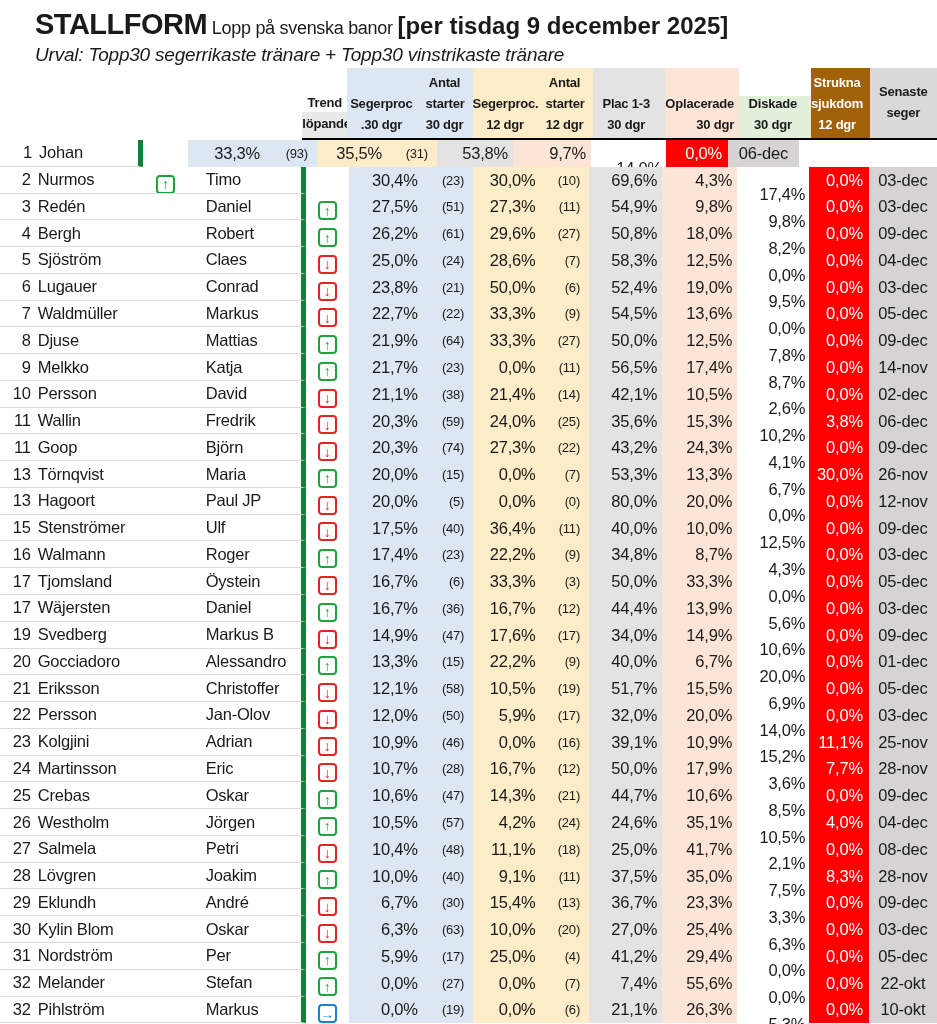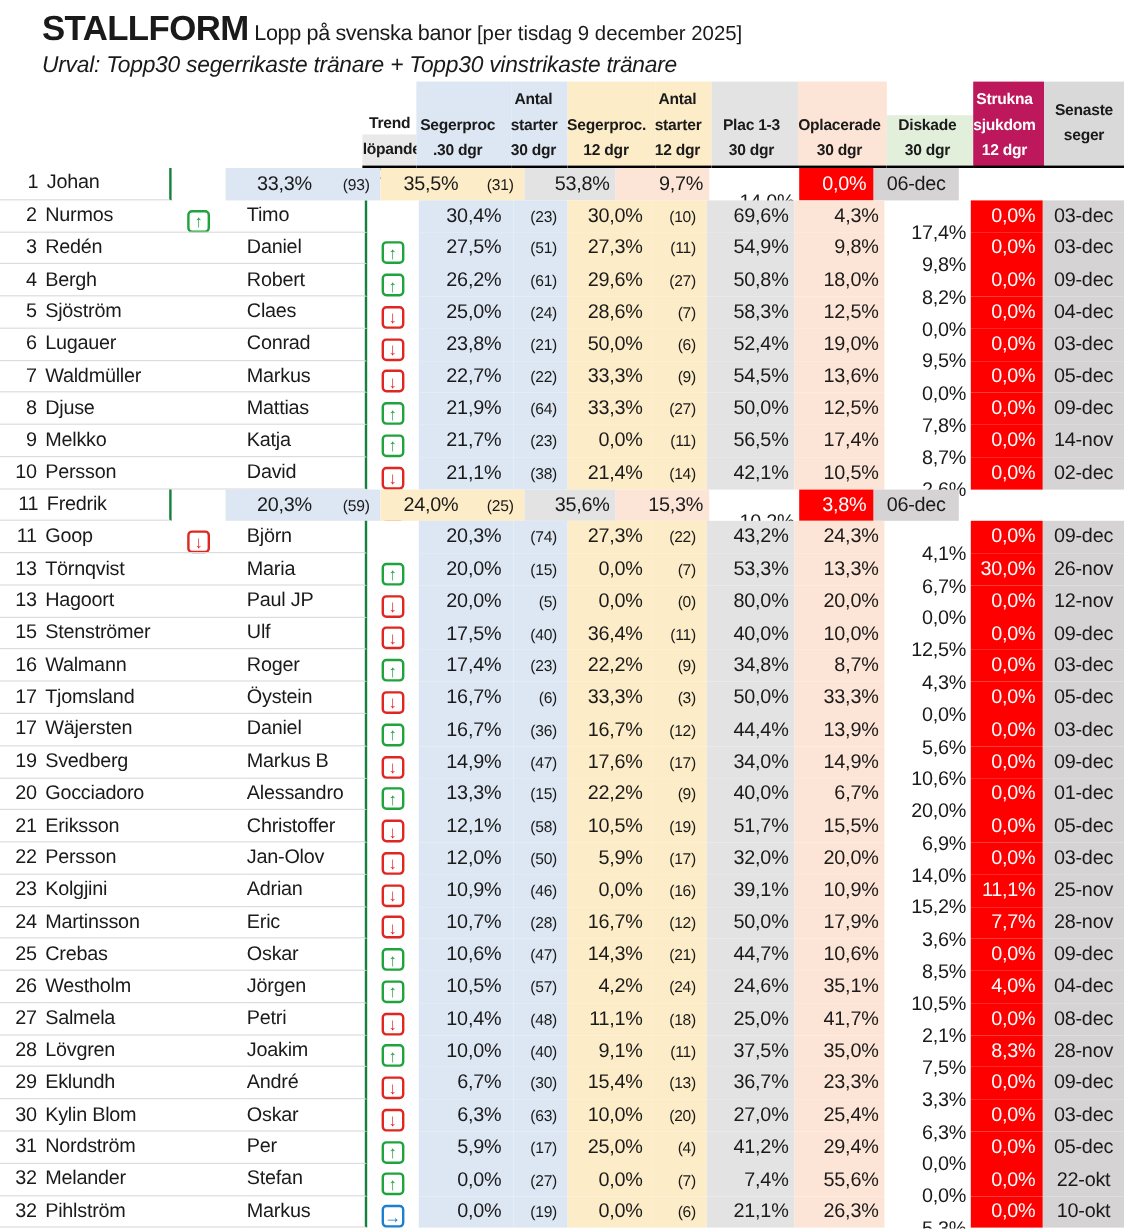--- a/index.html
+++ b/index.html
@@ -12,21 +12,21 @@
     color:#1a1a1a;
     overflow:hidden;
   }
   
   .title-row {
     position:absolute; left:35px; top:8px;
     white-space:nowrap;
   }
   .title-bold { font-size:29px; font-weight:bold; letter-spacing:-0.5px; }
   .title-rest { font-size:18px; font-weight:normal; letter-spacing:-0.3px; }
-  .title-date { font-size:17px; font-weight:normal; }
+  .title-date { font-size:24px; font-weight:bold; }
   .subtitle {
     position:absolute; left:35px; top:44px;
     font-size:19px; font-style:italic; letter-spacing:-0.2px;
     white-space:nowrap;
   }
   
   .table { position:absolute; left:0; top:68px; width:937px; }
   .hrow { display:flex; height:72px; }
   .hcell {
     display:flex; flex-direction:column; justify-content:flex-end;
@@ -61,29 +61,29 @@
   .row .c8 { background:#e4e3e3; }
   .row .c9 { background:#fce4d6; }
   .row .c10{ background:#3b82f6; }
   .row .c11{ background:#fe0000; }
   .row .c12{ background:#d5d3d3; }
   
   .hrow .c3 { background:#e9e9e9; }
   .hrow .c4, .hrow .c5 { background:#dce7f3; }
   .hrow .c6, .hrow .c7 { background:#fdecc8; }
   .hrow .c8 { background:#e4e3e3; }
-  .hrow .c9 { background:#fce4d6; }
+  .hrow .c9 { background:#fce4d6;text-align:right; }
   .hrow .c10{ background:#e2efda; }
-  .hrow .c11{ background:#be185d; color:#ffffff; }
+  .hrow .c11{ background:#a16207; color:#ffffff; }
   .hrow .c12{ background:#d9d9d9; }
   .hrow .c3, .hrow .c4, .hrow .c5, .hrow .c6, .hrow .c7, .hrow .c8,
   .hrow .c9, .hrow .c10, .hrow .c11, .hrow .c12 { border-bottom:2.5px solid #000; }
   
   .row .c0, .row .c1, .row .c2 { border-bottom:1px solid #dcdcdc; }
-  .row .c2 { border-right:2px solid #15803d; }
+  .row .c2 { border-right:5px solid #15803d; }
   
   .trend {
     display:inline-flex; align-items:center; justify-content:center;
     width:19px; height:19px;
     border-radius:4px; background:#ffffff;
     font-size:14px; font-weight:bold; line-height:1;
     border:2px solid #888;
   }
   .trend.up    { border-color:#1fa33c; color:#1fa33c; }
   .trend.down  { border-color:#e02621; color:#e02621; }
@@ -293,20 +293,21 @@
           <div class="cell c6">21,4%</div>
           <div class="cell c7">(14)</div>
           <div class="cell c8">42,1%</div>
           <div class="cell c9">10,5%</div>
           <div class="cell c10">2,6%</div>
           <div class="cell c11">0,0%</div>
           <div class="cell c12">02-dec</div>
         </div>
         <div class="row">
           <div class="cell c0">11</div>
+          <div class="cell c1">Wallin</div>
           <div class="cell c2">Fredrik</div>
           <div class="cell c3">
             <span class="trend down">↓</span>
           </div>
           <div class="cell c4">20,3%</div>
           <div class="cell c5">(59)</div>
           <div class="cell c6">24,0%</div>
           <div class="cell c7">(25)</div>
           <div class="cell c8">35,6%</div>
           <div class="cell c9">15,3%</div>

